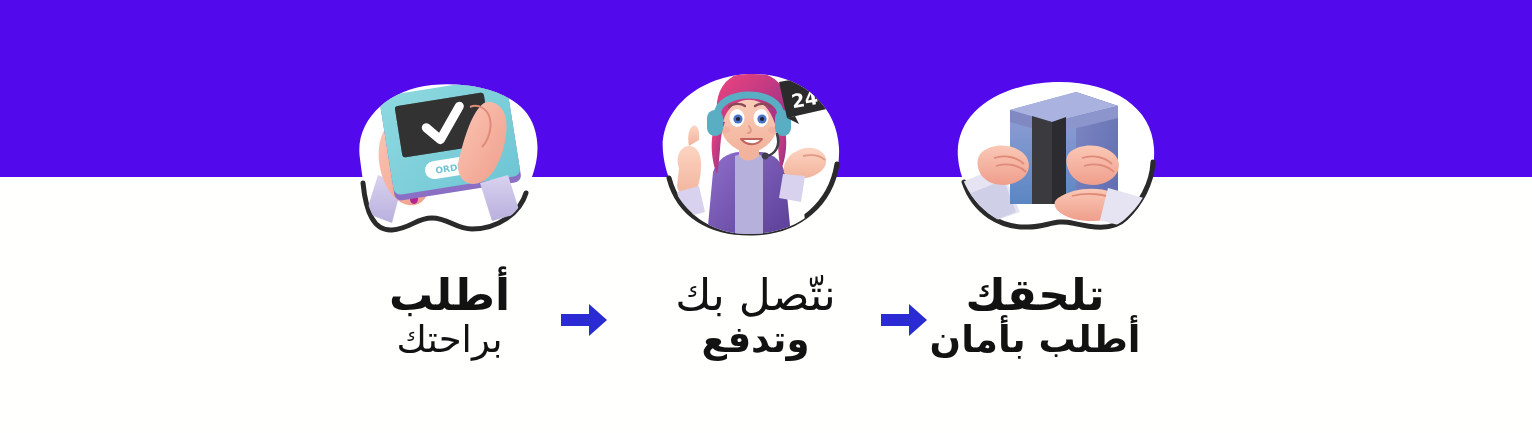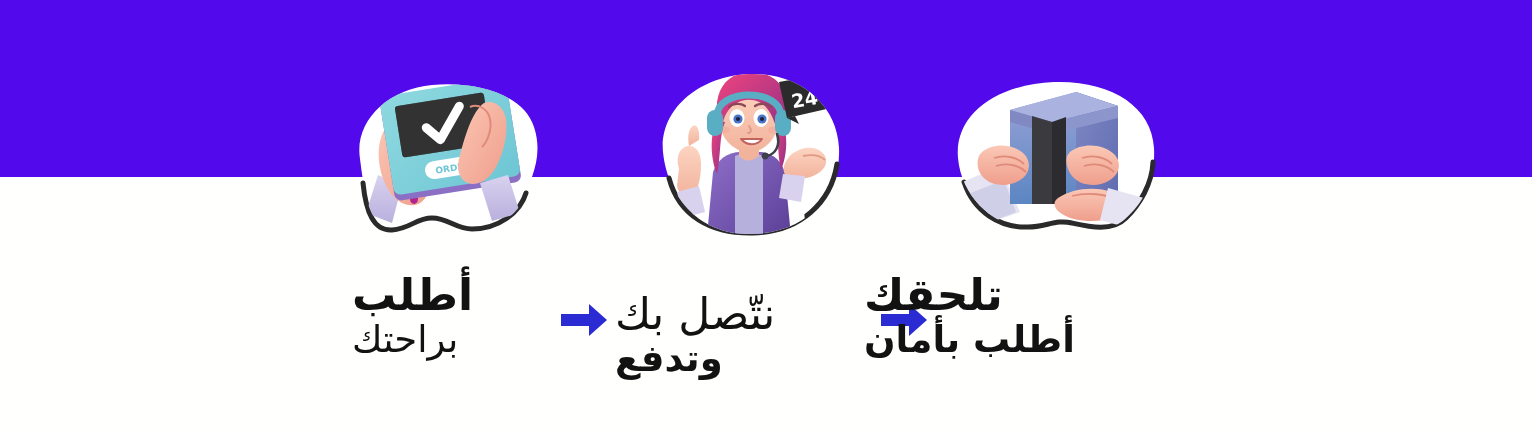--- a/index.html
+++ b/index.html
@@ -42,36 +42,36 @@
   .illus svg { display: block; width: 100%; height: 100%; overflow: visible; }
 
   #illus-order   { left: 348px; top: 63px;  width: 200px; height: 180px; }
   #illus-contact { left: 655px; top: 60px;  width: 190px; height: 183px; }
   #illus-deliver { left: 948px; top: 62px;  width: 215px; height: 182px; }
 
   
   .caption {
     position: absolute;
     direction: rtl;
-    text-align: left;
+    text-align: center;
     color: #121212;
     line-height: 1.12;
   }
   .caption .line {
     display: block;
     white-space: nowrap;
   }
   .line-1 { font-size: 44px; }
   .line-2 { font-size: 37px; }
   .bold   { font-weight: 700; }
   .reg    { font-weight: 400; }
 
   #cap-order   { left: 352px; top: 270px; width: 195px; }
-  #cap-contact { left: 615px; top: 270px; width: 215px; margin-top: 19px; }
-  #cap-deliver { left: 864px; top: 270px; width: 290px; }
+  #cap-contact { left: 648px; top: 270px; width: 215px; }
+  #cap-deliver { left: 890px; top: 270px; width: 290px; }
 
   
   .arrow {
     position: absolute;
     width: 50px;
     height: 38px;
   }
   .arrow svg { display: block; width: 100%; height: 100%; }
   #arrow-1 { left: 559px; top: 301px; }
   #arrow-2 { left: 879px; top: 301px; }

